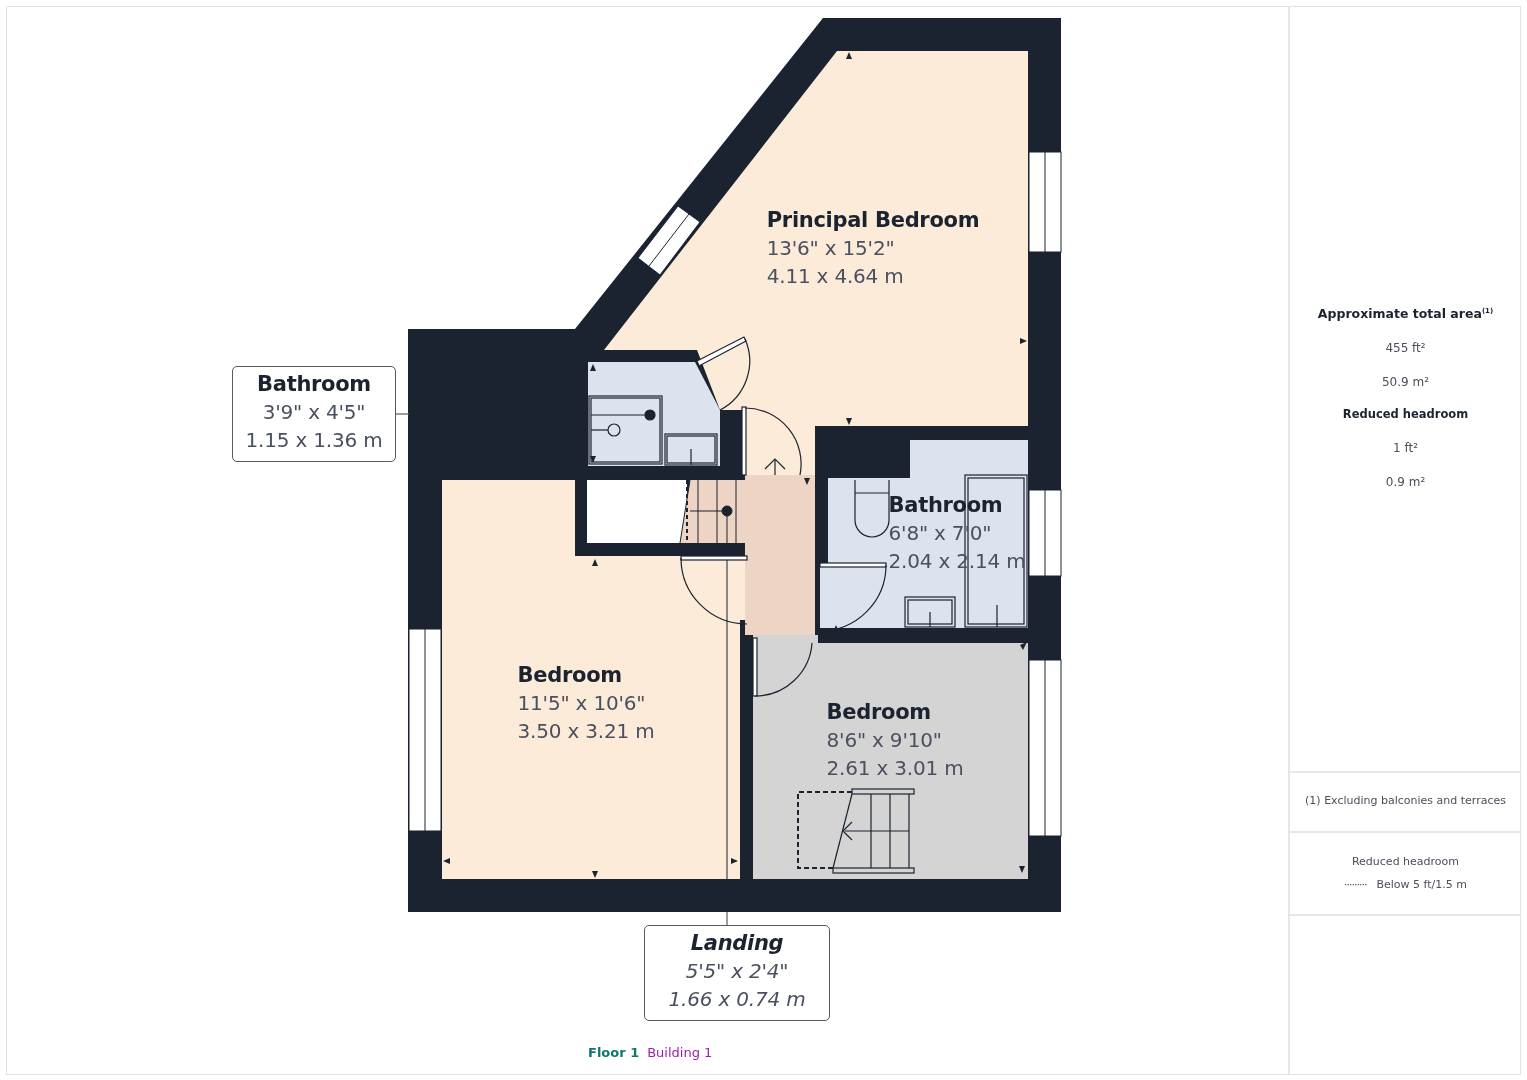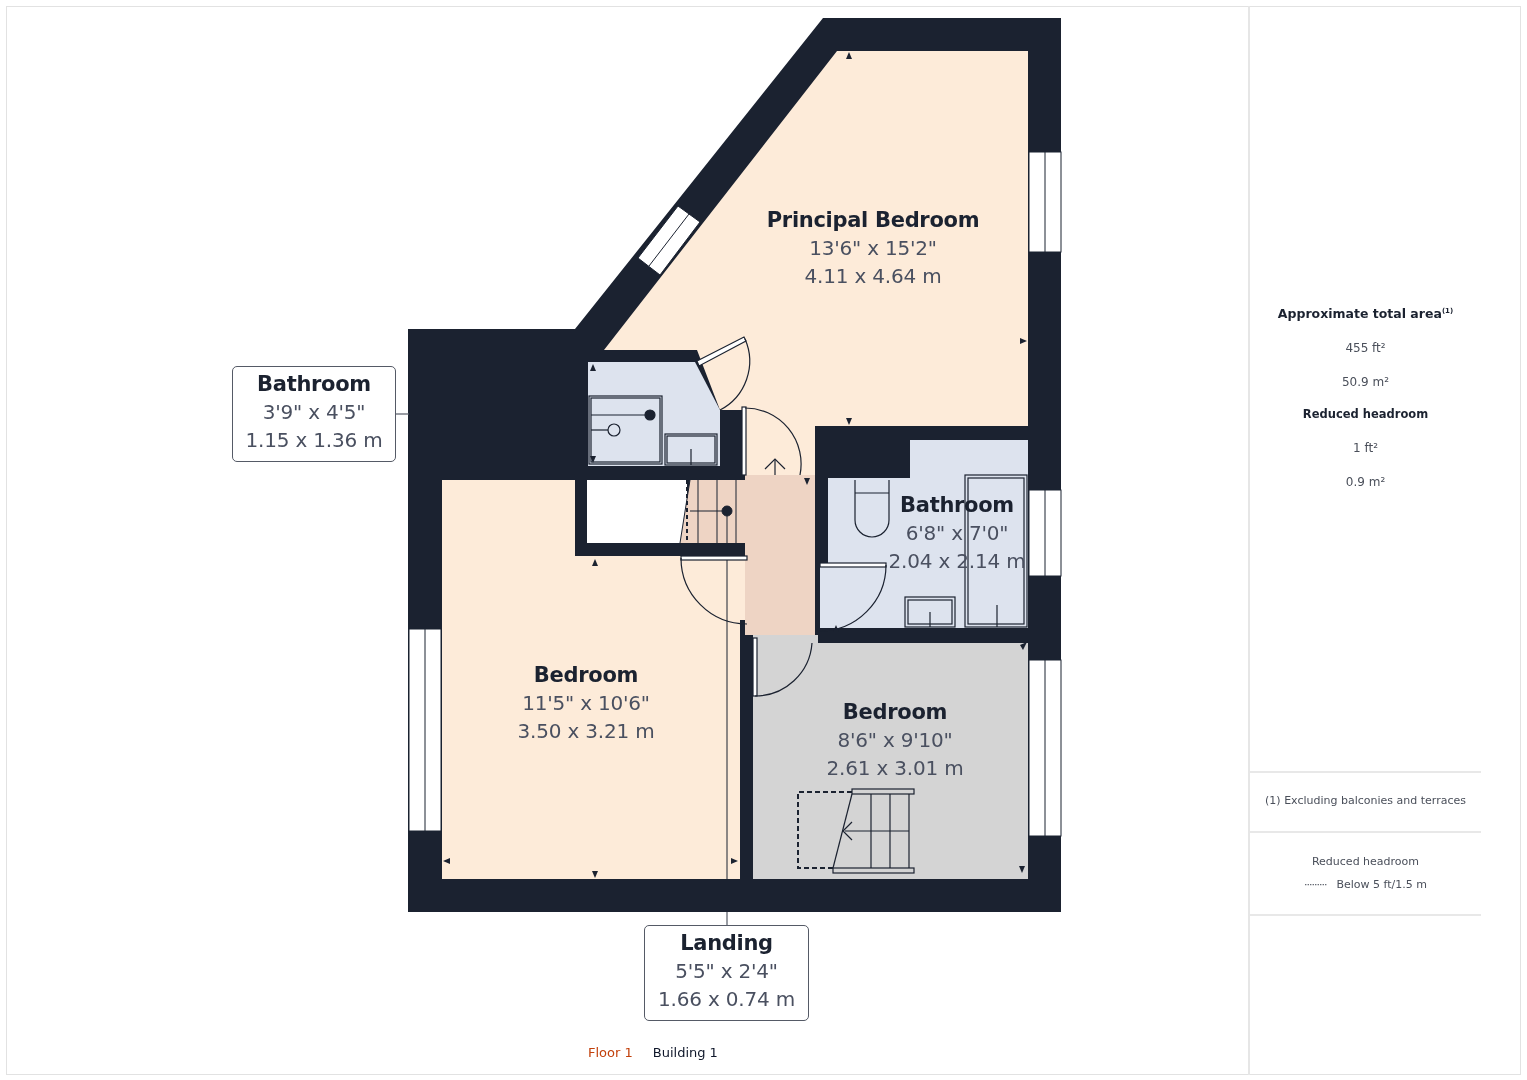--- a/index.html
+++ b/index.html
@@ -1,35 +1,35 @@
 <!DOCTYPE html>
 <html><head>
 <meta charset="utf-8">
 <style>
   html, body { margin: 0; padding: 0; background: #ffffff; }
   body { width: 1527px; height: 1080px; position: relative; overflow: hidden; font-family: "DejaVu Sans", sans-serif; color: #1b2230; }
   .frame { position: absolute; left: 6px; top: 6px; width: 1515px; height: 1069px; border: 1px solid #e2e2e2; box-sizing: border-box; }
   .plan-area { position: absolute; left: 7px; top: 7px; width: 1280px; height: 1067px; }
-  .side-panel { position: absolute; left: 1248px; top: 6px; width: 233px; height: 1069px; border-left: 2px solid #e6e6e6; box-sizing: border-box; }
+  .side-panel { position: absolute; left: 1288px; top: 6px; width: 233px; height: 1069px; border-left: 2px solid #e6e6e6; box-sizing: border-box; }
   svg.plan { position: absolute; left: 0; top: 0; }
-  .room-label { position: absolute; text-align: center; transform: translateX(-50%); white-space: nowrap; }
+  .room-label { position: absolute; transform: translateX(-50%); white-space: nowrap; }
   .room-name { font-family: "DejaVu Sans", sans-serif; font-weight: bold; font-size: 21px; color: #1b2230; letter-spacing: -0.3px; line-height: 27px; }
   .room-dim { font-family: "DejaVu Sans", sans-serif; font-size: 20px; color: #4a5060; line-height: 28px; letter-spacing: -0.2px; }
   .callout { position: absolute; background: #fff; border: 1.5px solid #555a66; border-radius: 5px; box-sizing: border-box; text-align: center; padding-top: 4px; }
   .panel-block { position: absolute; left: 0; width: 231px; text-align: center; }
   .panel-title { font-family: "DejaVu Sans", sans-serif; font-weight: bold; font-size: 12.5px; color: #1b2230; }
   .panel-val { font-family: "DejaVu Sans", sans-serif; font-size: 12px; color: #4a4f5a; margin-top: 20px; }
   .panel-sub { font-family: "DejaVu Sans", sans-serif; font-weight: bold; font-size: 11.5px; color: #1b2230; }
   .divider { position: absolute; left: 0; width: 231px; height: 2px; background: #e8e8e8; }
   .note { font-family: "DejaVu Sans", sans-serif; font-size: 11px; color: #4a4f5a; line-height: 15px; }
   .brand { font-family: "DejaVu Sans", sans-serif; font-size: 11.5px; color: #1b2230; letter-spacing: 0.3px; }
   .brand b { font-weight: bold; }
   .footer { position: absolute; left: 588px; top: 1045px; font-size: 13px; white-space: nowrap; }
-  .footer .fl { font-weight: normal; color: #c2410c; }
-  .footer .bd { color: #0f172a; margin-left: 20px; }
+  .footer .fl { font-weight: bold; color: #0f766e; }
+  .footer .bd { color: #a21caf; margin-left: 8px; }
   sup { font-size: 7px; }
 </style>
 </head>
 <body>
 
 <div class="frame"></div>
 
 <div class="plan-area">
   <svg class="plan" width="1280" height="1067" viewBox="7 7 1280 1067">
 
@@ -181,21 +181,21 @@
     <div class="room-dim">8'6" x 9'10"</div>
     <div class="room-dim">2.61 x 3.01 m</div>
   </div>
 
   <div class="callout" style="left:225px; top:359px; width:164px; height:96px;">
     <div class="room-name">Bathroom</div>
     <div class="room-dim">3'9" x 4'5"</div>
     <div class="room-dim">1.15 x 1.36 m</div>
   </div>
 
-  <div class="callout" style="left:637px; top:918px; width:165px; height:96px;">
+  <div class="callout" style="left:637px; top:918px; width:186px; height:96px;font-style:italic;">
     <div class="room-name">Landing</div>
     <div class="room-dim">5'5" x 2'4"</div>
     <div class="room-dim">1.66 x 0.74 m</div>
   </div>
 </div>
 
 <div class="footer">
   <span class="fl">Floor 1</span><span class="bd">Building 1</span>
 </div>
 

